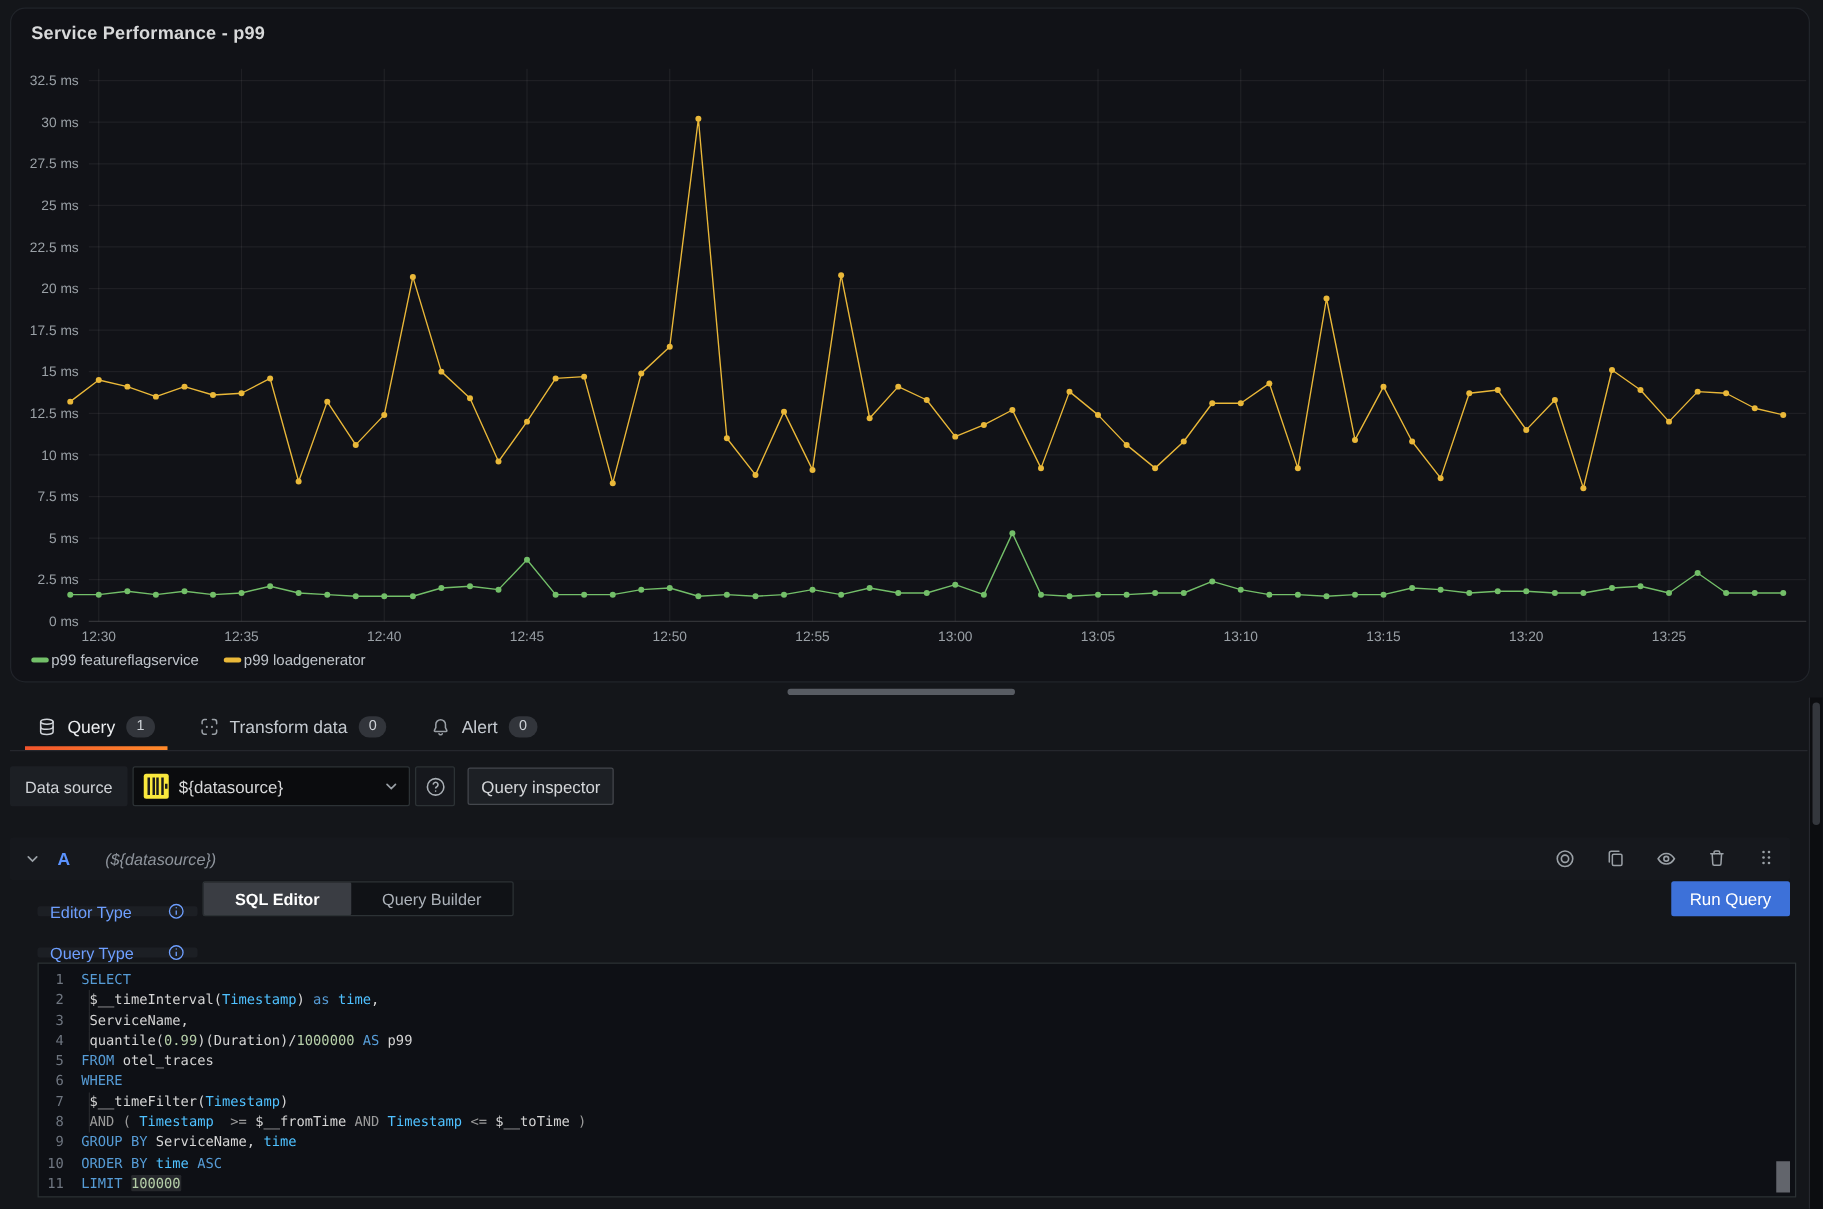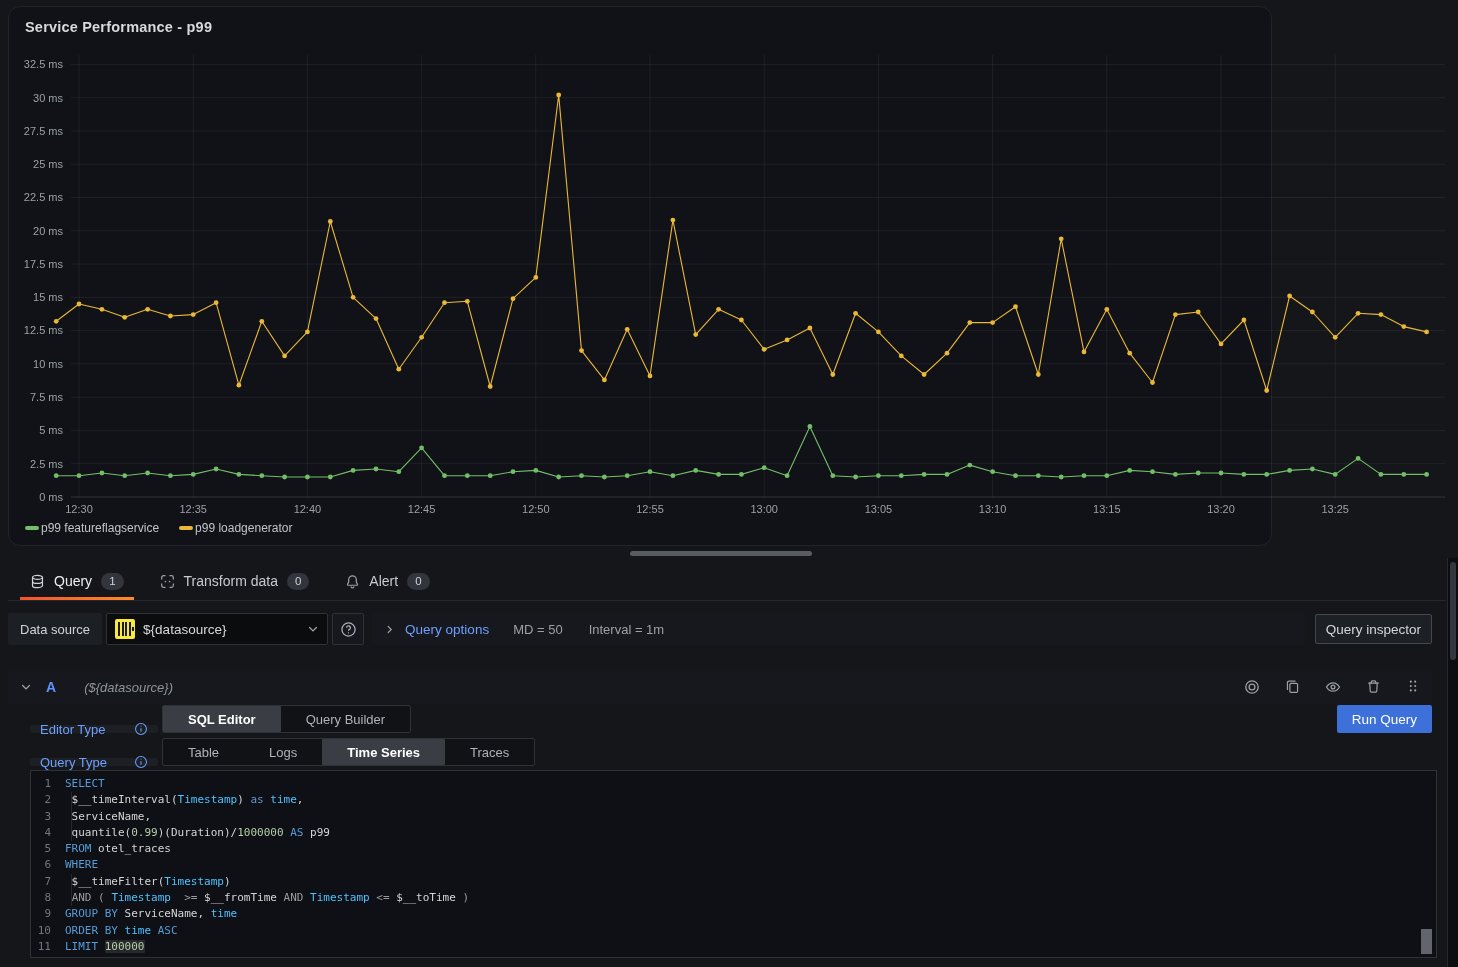--- a/index.html
+++ b/index.html
@@ -1,20 +1,20 @@
 <!DOCTYPE html>
 <html><head>
 <meta charset="utf-8">
 <style>
   * { margin:0; padding:0; box-sizing:border-box; }
   html,body { width:1458px; height:967px; background:#14161a; overflow:hidden;
     font-family:"Liberation Sans", sans-serif; color:#d8d9da; }
 
   
-  .panel { position:absolute; left:8px; top:6px; width:1264px; height:540px;
+  .panel { position:absolute; left:8px; top:6px; width:1440px; height:540px;
     background:#111217; border:1px solid #21242a; border-radius:12px; }
   .panel-title { position:absolute; left:16px; top:12px; font-size:14.5px; font-weight:600; color:#d8d9da; letter-spacing:.2px; }
   #chart-svg { position:absolute; left:0; top:34px; }
   .legend { position:absolute; left:16px; top:514px; display:flex; gap:20px; align-items:center; }
   .legend-item { display:flex; align-items:center; gap:2px; cursor:pointer; }
   .legend-swatch { width:14px; height:4px; border-radius:2px; }
   .legend-label { font-size:12px; color:#bfc4ca; }
 
   
   .hscroll-thumb { position:absolute; left:630px; top:551px; width:182px; height:5px; background:#585c63; border-radius:3px; }
@@ -345,32 +345,20 @@
   </div>
   <div class="help-btn">
     <span style="display:flex">
         <svg width="17" height="17" viewBox="0 0 16 16" fill="none" stroke="currentColor" stroke-width="1.2">
           <circle cx="8" cy="8" r="6.2"></circle>
           <path d="M6.2 6.3a1.8 1.8 0 1 1 2.7 1.6c-.6.3-.9.7-.9 1.3"></path>
           <circle cx="8" cy="11.2" r="0.6" fill="currentColor" stroke="none"></circle>
         </svg>
       </span>
   </div>
-  <div class="qopts-strip">
-    <span class="chev">
-        <svg width="11" height="11" viewBox="0 0 16 16" fill="none" stroke="currentColor" stroke-width="1.8" stroke-linecap="round">
-          <path d="M6 3.5L10.5 8L6 12.5"></path>
-        </svg>
-      </span>
-    <span class="qopts-link">Query options</span>
-    <span class="qopts-summary">
-        <span>MD = 50</span>
-        <span>Interval = 1m</span>
-      </span>
-  </div>
   <button class="qinspector-btn">Query inspector</button>
 </div>
 
 <div class="query-header">
   <span class="chev">
       <svg width="12" height="12" viewBox="0 0 16 16" fill="none" stroke="currentColor" stroke-width="1.8" stroke-linecap="round">
         <path d="M3.5 6l4.5 4.5L12.5 6"></path>
       </svg>
     </span>
   <span class="query-refid">A</span>
@@ -434,26 +422,20 @@
   <div class="ctl-label">
     <span>Query Type</span>
     <span class="info">
         <svg width="14" height="14" viewBox="0 0 16 16" fill="none" stroke="currentColor" stroke-width="1.2">
           <circle cx="8" cy="8" r="6.2"></circle>
           <path d="M8 7.2v4"></path>
           <circle cx="8" cy="4.8" r="0.6" fill="currentColor" stroke="none"></circle>
         </svg>
       </span>
   </div>
-  <div class="radio-group">
-      <div class="radio-item">Table</div>
-      <div class="radio-item">Logs</div>
-      <div class="radio-item active">Time Series</div>
-      <div class="radio-item">Traces</div>
-    </div>
 </div>
 <button class="run-query-btn">Run Query</button>
 
 <div class="code-editor">
   <div>
       <div class="code-line"><span class="ln">1</span><span class="lt"><span style="color: rgb(86, 156, 214);">SELECT</span></span></div>
       <div class="code-line"><span class="ln">2</span><span class="lt"><span class="guide"></span><span style="color: rgb(212, 212, 212);"> $__timeInterval(</span><span style="color: rgb(79, 193, 255);">Timestamp</span><span style="color: rgb(212, 212, 212);">) </span><span style="color: rgb(86, 156, 214);">as</span><span style="color: rgb(212, 212, 212);"> </span><span style="color: rgb(79, 193, 255);">time</span><span style="color: rgb(212, 212, 212);">,</span></span></div>
       <div class="code-line"><span class="ln">3</span><span class="lt"><span class="guide"></span><span style="color: rgb(212, 212, 212);"> ServiceName,</span></span></div>
       <div class="code-line"><span class="ln">4</span><span class="lt"><span class="guide"></span><span style="color: rgb(212, 212, 212);"> quantile(</span><span style="color: rgb(181, 206, 168);">0.99</span><span style="color: rgb(212, 212, 212);">)(Duration)/</span><span style="color: rgb(181, 206, 168);">1000000</span><span style="color: rgb(212, 212, 212);"> </span><span style="color: rgb(86, 156, 214);">AS</span><span style="color: rgb(212, 212, 212);"> p99</span></span></div>
       <div class="code-line"><span class="ln">5</span><span class="lt"><span style="color: rgb(86, 156, 214);">FROM</span><span style="color: rgb(212, 212, 212);"> otel_traces</span></span></div>

